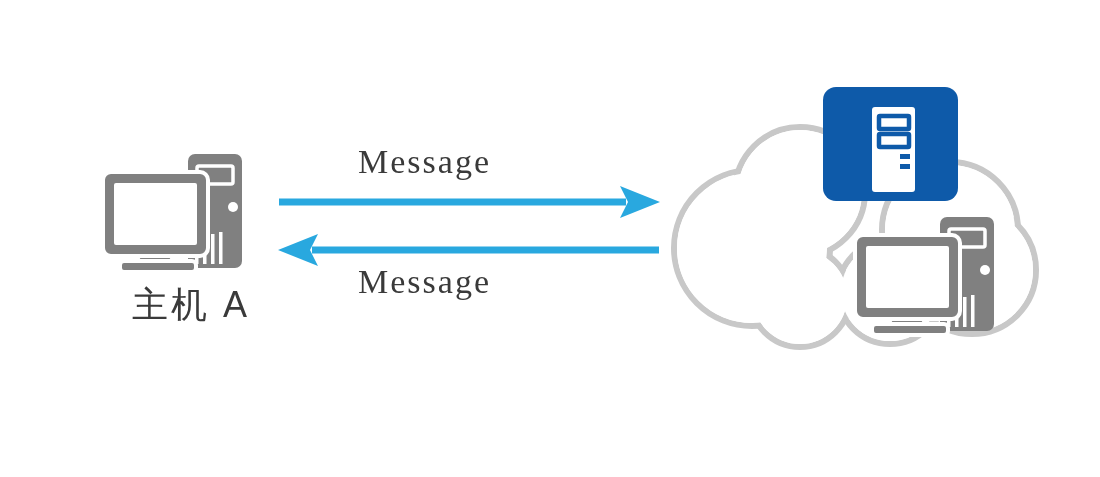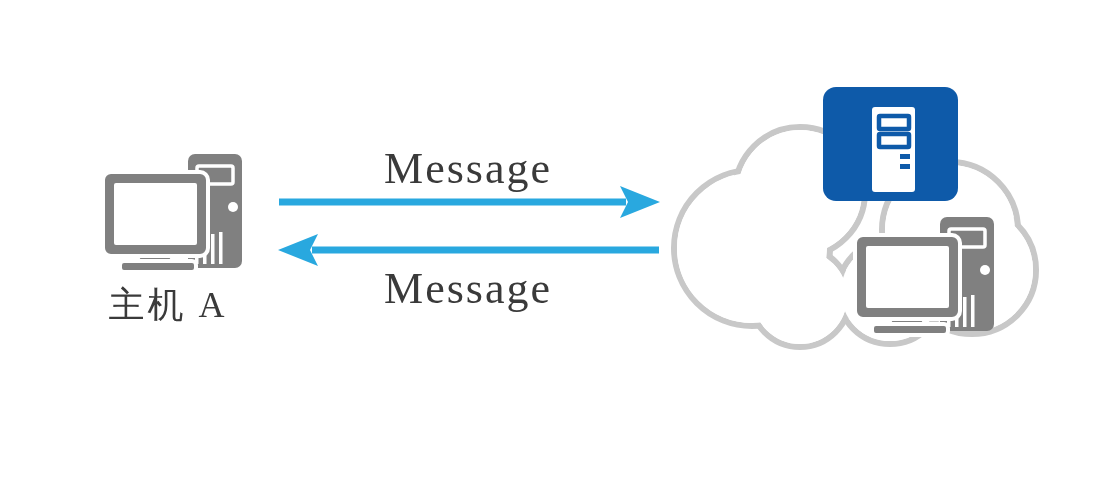--- a/index.html
+++ b/index.html
@@ -14,38 +14,38 @@
     background: #ffffff;
     overflow: hidden;
     font-family: "Liberation Serif", "DejaVu Serif", serif;
   }
   .abs { position: absolute; }
 
   
   .msg-label {
     position: absolute;
     width: 220px;
-    text-align: center;
-    font-size: 44px;
+    text-align: left;
+    font-size: 34px;
     letter-spacing: 2px;
     color: var(--text, #3a3a3a);
     font-family: "Liberation Serif", "DejaVu Serif", serif;
   }
   .msg-top    { left: 358px; top: 143px; }
   .msg-bottom { left: 358px; top: 263px; }
 
   .host-label {
     position: absolute;
-    left: 68px; top: 281px;
+    left: 91px; top: 281px;
     width: 200px;
     text-align: center;
     font-size: 36px;
     letter-spacing: 3px;
     color: var(--text, #3a3a3a);
-    font-family: Liberation Serif, serif;
+    font-family: Liberation Sans, sans-serif;
   }
 
   
   .arrow-line { stroke: var(--arrow, #29A8DF); stroke-width: 7; fill: none; }
   .arrow-head { fill: var(--arrow, #29A8DF); }
 
   
   .pc-gray  { fill: var(--icon-gray, #808080); }
   .pc-sep   { stroke: #ffffff; stroke-width: 4; }
   .pc-white { fill: #ffffff; }

